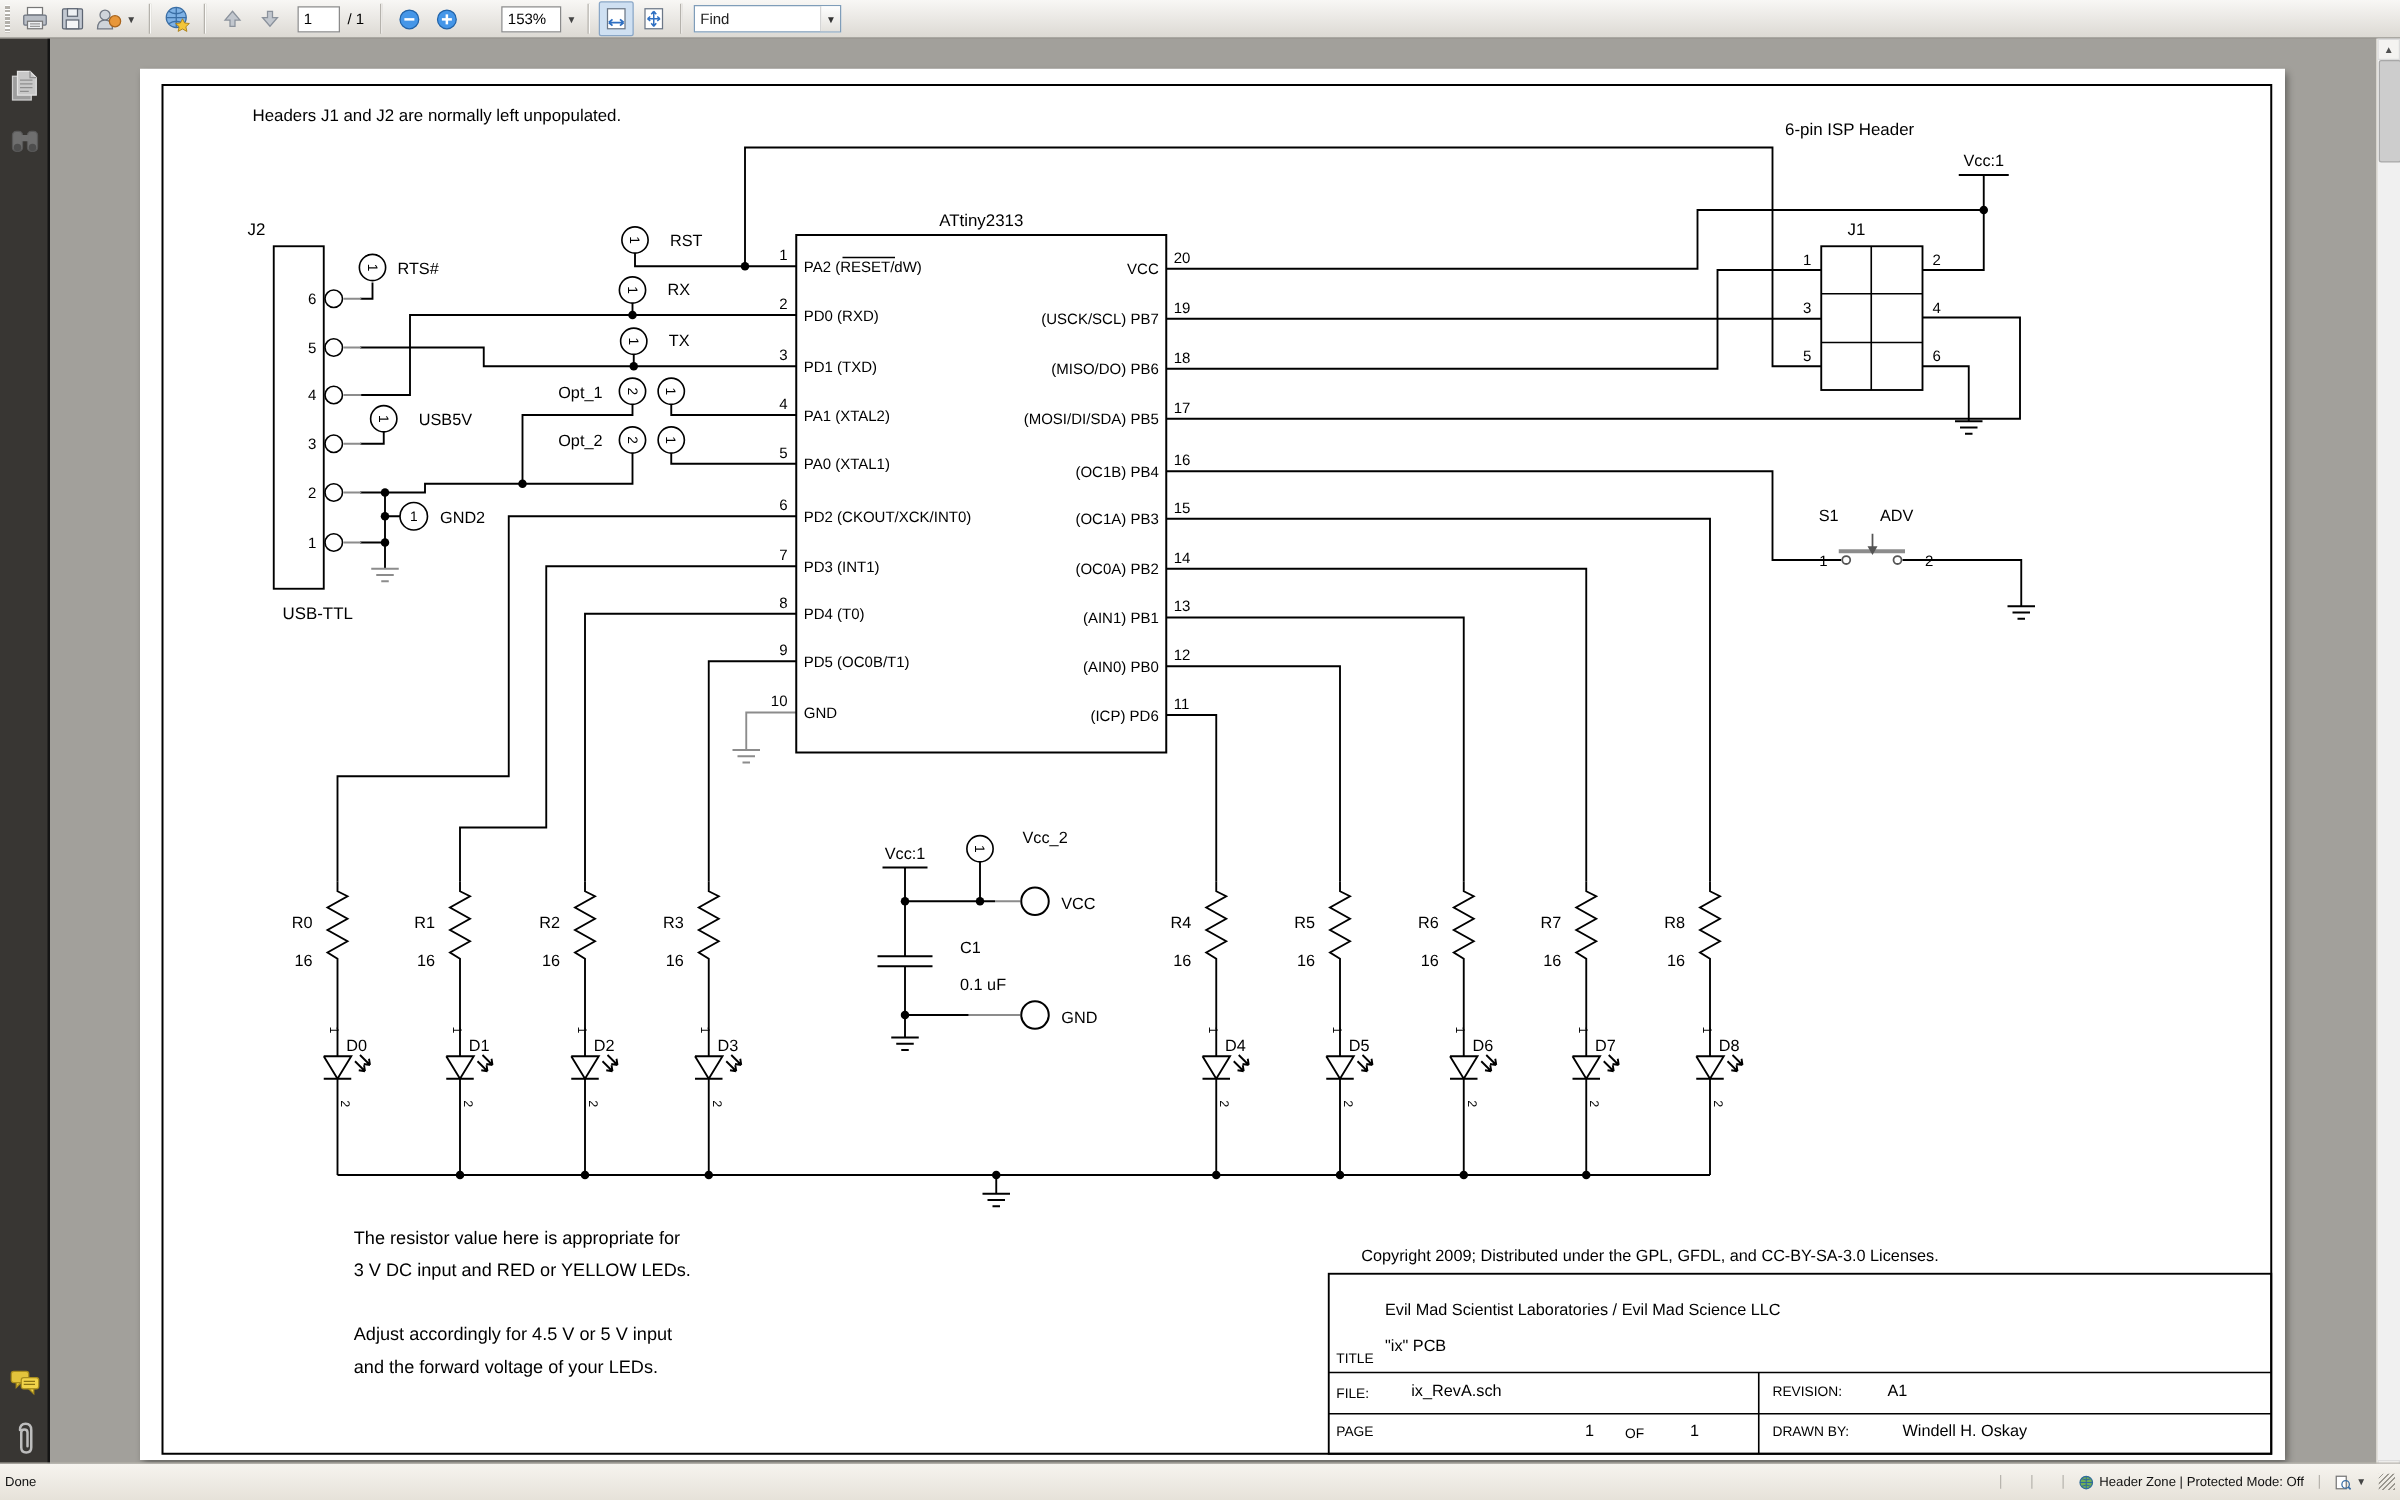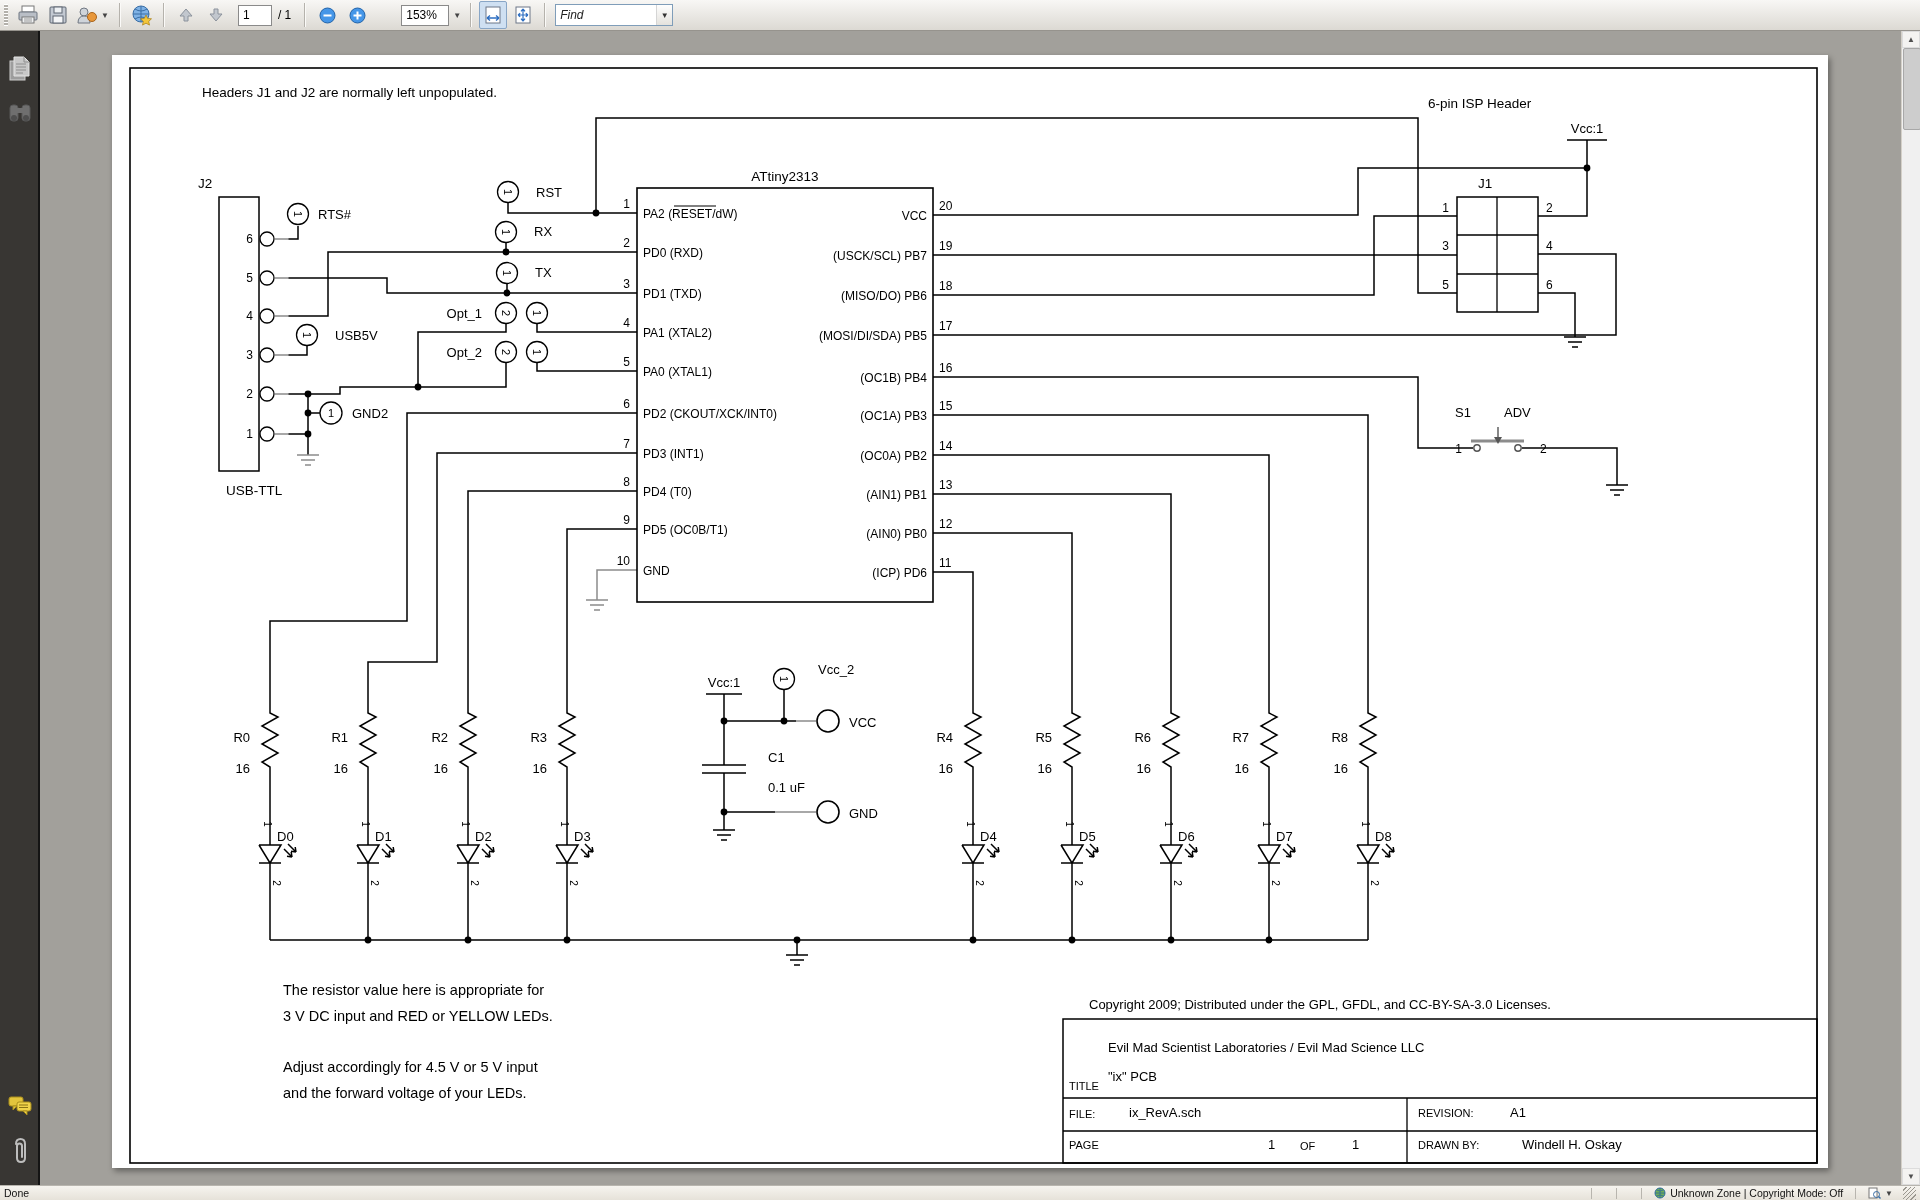--- a/index.html
+++ b/index.html
@@ -19,41 +19,41 @@
   .ddarrow{font-size:8px;color:#444;padding:0 2px;}
   .pagebox,.zoombox{height:19px;background:#fff;border:1px solid #8a8a8a;font-size:12px;
     display:flex;align-items:center;padding:0 4px;color:#000;margin-left:28px;}
   .pagebox{width:24px;}
   .pagebox input{border:none;width:100%;font-size:12px;font-family:"Liberation Sans",sans-serif;outline:none;padding:0;}
   .zoombox{width:38px;}
   .slash{font-size:12px;margin:0 6px 0 4px;}
   .findwrap{display:flex;align-items:center;height:20px;background:#fff;
     border:1px solid #7f9db9;margin-left:2px;}
   .findwrap input{border:none;outline:none;width:92px;font-size:12px;color:#222;
-    font-family:"Liberation Sans",sans-serif;padding:0 4px;font-style:italic;}
+    font-family:"Liberation Sans",sans-serif;padding:0 4px;}
   .findwrap .fdd{width:15px;height:100%;display:flex;align-items:center;justify-content:center;
     font-size:8px;color:#333;border-left:1px solid #d5d5d5;background:linear-gradient(#fefefe,#e4e2dd);}
   
   .sidebar{position:absolute;left:0;top:31px;width:40px;height:1154px;background:#383633;
     border-right:2px solid #141414;box-sizing:border-box;}
   .sidebar .icn{position:absolute;left:7px;}
   
   .viewport{position:absolute;left:40px;top:31px;width:1861px;height:1154px;background:#a2a09b;}
   .page{position:absolute;left:72px;top:24px;width:1716px;height:1113px;background:#fff;
     box-shadow:2px 3px 6px rgba(0,0,0,.4);}
   .page svg{display:block;}
   
   .vscroll{position:absolute;right:0;top:31px;width:19px;height:1154px;background:#f0f0f0;
     border-left:1px solid #d4d0c8;box-sizing:border-box;}
   .sbtn{position:absolute;left:0;width:18px;height:17px;background:#f4f3f1;border:1px solid #dcdcdc;
     box-sizing:border-box;display:flex;align-items:center;justify-content:center;font-size:8px;color:#505050;}
   .thumb{position:absolute;left:1px;top:17px;width:16px;height:80px;background:#cdcdcd;
     border:1px solid #a8a8a8;border-radius:2px;}
   
-  .statusbar{position:absolute;left:0;bottom:0;width:1920px;height:15px;
+  .statusbar{position:absolute;left:0;bottom:0;width:1920px;height:30px;
     background:linear-gradient(#f6f4ef,#e6e2d9);border-top:1px solid #b8b5ae;
     display:flex;align-items:center;font-size:10.5px;color:#111;box-sizing:border-box;padding:0 4px;}
   .statusbar .spacer{flex:1;}
   .ssep{width:1px;height:11px;background:#b8b5ae;margin:0 12px;}
   .zone{display:flex;align-items:center;gap:4px;}
   .sgrip{width:13px;height:13px;margin-left:8px;
     background:repeating-linear-gradient(135deg,transparent 0 2px,#9a978f 2px 3px);}
 </style>
 </head>
 <body>
@@ -544,21 +544,21 @@
     <span>Done</span>
     <span class="spacer"></span>
     <span class="ssep"></span>
       <span class="ssep"></span>
       <span class="ssep"></span>
     <span class="zone">
       <svg width="12" height="12" viewBox="0 0 12 12">
         <circle cx="6" cy="6" r="5" fill="#6fae57" stroke="#2f6b9c"></circle>
         <path d="M1,6 H11 M6,1 V11 M2.5,3 Q6,5 9.5,3 M2.5,9 Q6,7 9.5,9" stroke="#2f6b9c" fill="none" stroke-width=".8"></path>
       </svg>
-      <span>Unknown Zone | Copyright Mode: Off</span>
+      <span>Header Zone | Protected Mode: Off</span>
     </span>
     <span class="ssep"></span>
     <span style="display:flex;align-items:center;gap:2px;">
       <svg width="13" height="12" viewBox="0 0 13 12">
         <rect x="1" y="1" width="8" height="10" fill="#fff" stroke="#777"></rect>
         <circle cx="8.5" cy="7.5" r="3" fill="none" stroke="#3a6ea5"></circle>
         <line x1="10.5" y1="9.5" x2="12.5" y2="11.5" stroke="#3a6ea5" stroke-width="1.4"></line>
       </svg>
       <span class="ddarrow">▼</span>
     </span>

